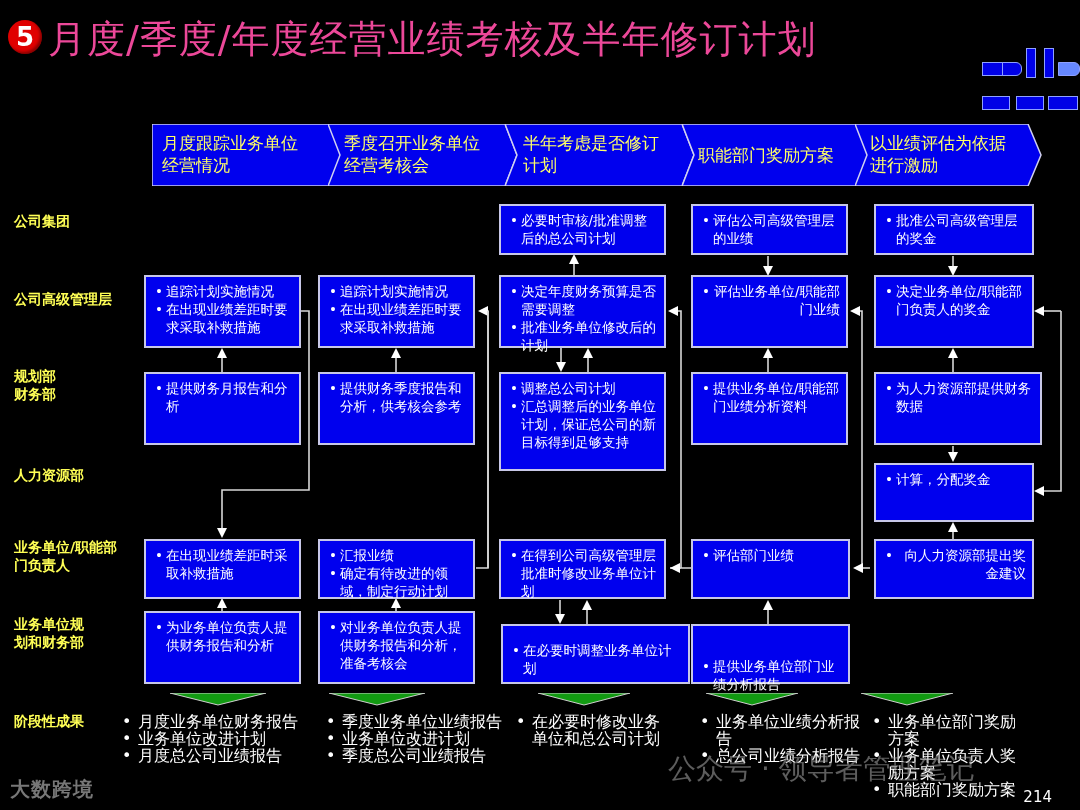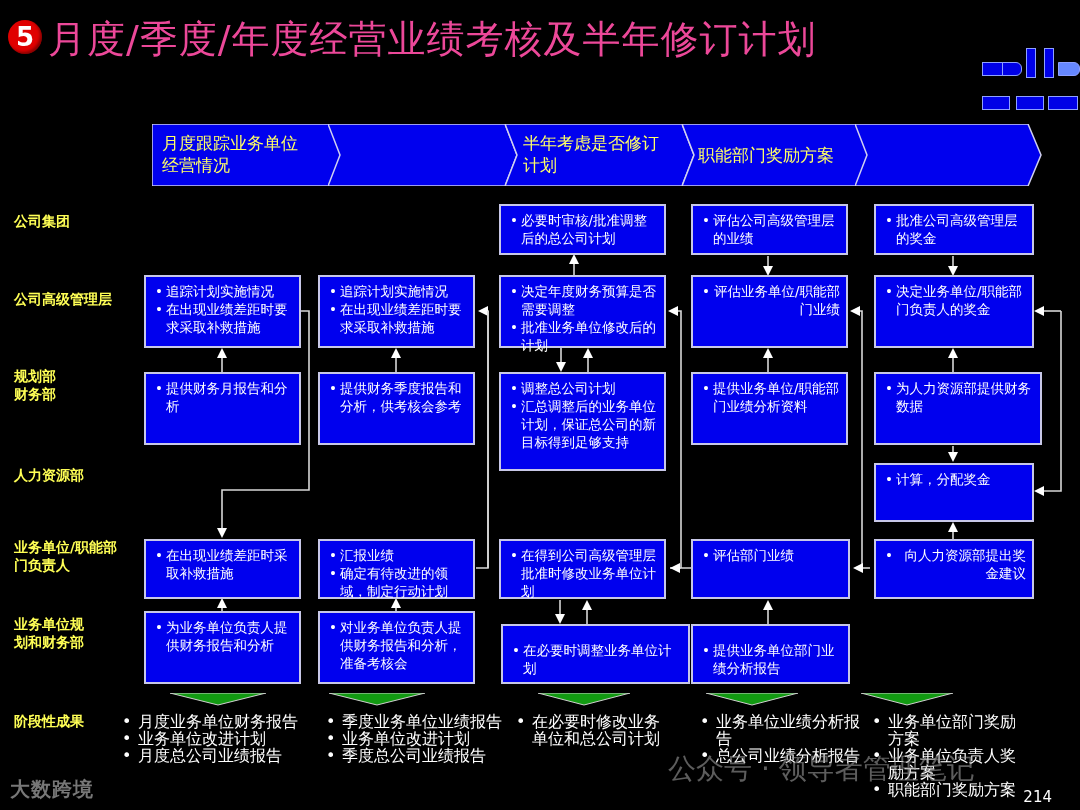--- a/index.html
+++ b/index.html
@@ -51,38 +51,42 @@
   <svg width="190" height="62">
       <polygon points="0,0 177,0 189,31 177,62 0,62" fill="#0000ee" stroke="#d0d0f0" stroke-width="1.5"></polygon>
     </svg>
   <div class="txt" style="left:10px;">月度跟踪业务单位
 经营情况</div>
 </div>
 <div class="phase" style="left:328px;width:190px;">
   <svg width="190" height="62">
       <polygon points="0,0 177,0 189,31 177,62 0,62 12,31" fill="#0000ee" stroke="#d0d0f0" stroke-width="1.5"></polygon>
     </svg>
+  <div class="txt" style="left:16px;">季度召开业务单位
+经营考核会</div>
 </div>
 <div class="phase" style="left:505px;width:190px;">
   <svg width="190" height="62">
       <polygon points="0,0 177,0 189,31 177,62 0,62 12,31" fill="#0000ee" stroke="#d0d0f0" stroke-width="1.5"></polygon>
     </svg>
   <div class="txt" style="left:18px;">半年考虑是否修订
 计划</div>
 </div>
 <div class="phase" style="left:682px;width:190px;">
   <svg width="190" height="62">
       <polygon points="0,0 177,0 189,31 177,62 0,62 12,31" fill="#0000ee" stroke="#d0d0f0" stroke-width="1.5"></polygon>
     </svg>
   <div class="txt" style="left:16px;top:20px;">职能部门奖励方案</div>
 </div>
 <div class="phase" style="left:855px;width:190px;">
   <svg width="190" height="62">
       <polygon points="0,0 173,0 186,31 173,62 0,62 12,31" fill="#0000ee" stroke="#d0d0f0" stroke-width="1.5"></polygon>
     </svg>
+  <div class="txt" style="left:15px;">以业绩评估为依据
+进行激励</div>
 </div>
 
 <div class="row-label" style="top:212px;">公司集团</div>
 <div class="row-label" style="top:290px;">公司高级管理层</div>
 <div class="row-label" style="top:367px;">规划部
 财务部</div>
 <div class="row-label" style="top:466px;">人力资源部</div>
 <div class="row-label" style="top:538px;">业务单位/职能部
 门负责人</div>
 <div class="row-label" style="top:615px;">业务单位规
@@ -227,21 +231,21 @@
       <li>提供业务单位/职能部门业绩分析资料</li>
     </ul>
 </div>
 <div class="box" style="left:691px;top:539px;width:159px;height:60px;">
   <ul>
       <li>评估部门业绩</li>
     </ul>
 </div>
 <div class="box" style="left:691px;top:624px;width:159px;height:60px;">
   <ul>
-      <li style="margin-top:10px;">提供业务单位部门业绩分析报告</li>
+      <li style="margin-top:26px;">提供业务单位部门业绩分析报告</li>
     </ul>
 </div>
 
 <div class="box" style="left:874px;top:204px;width:160px;height:51px;">
   <ul>
       <li>批准公司高级管理层的奖金</li>
     </ul>
 </div>
 <div class="box" style="left:874px;top:275px;width:160px;height:73px;">
   <ul>

